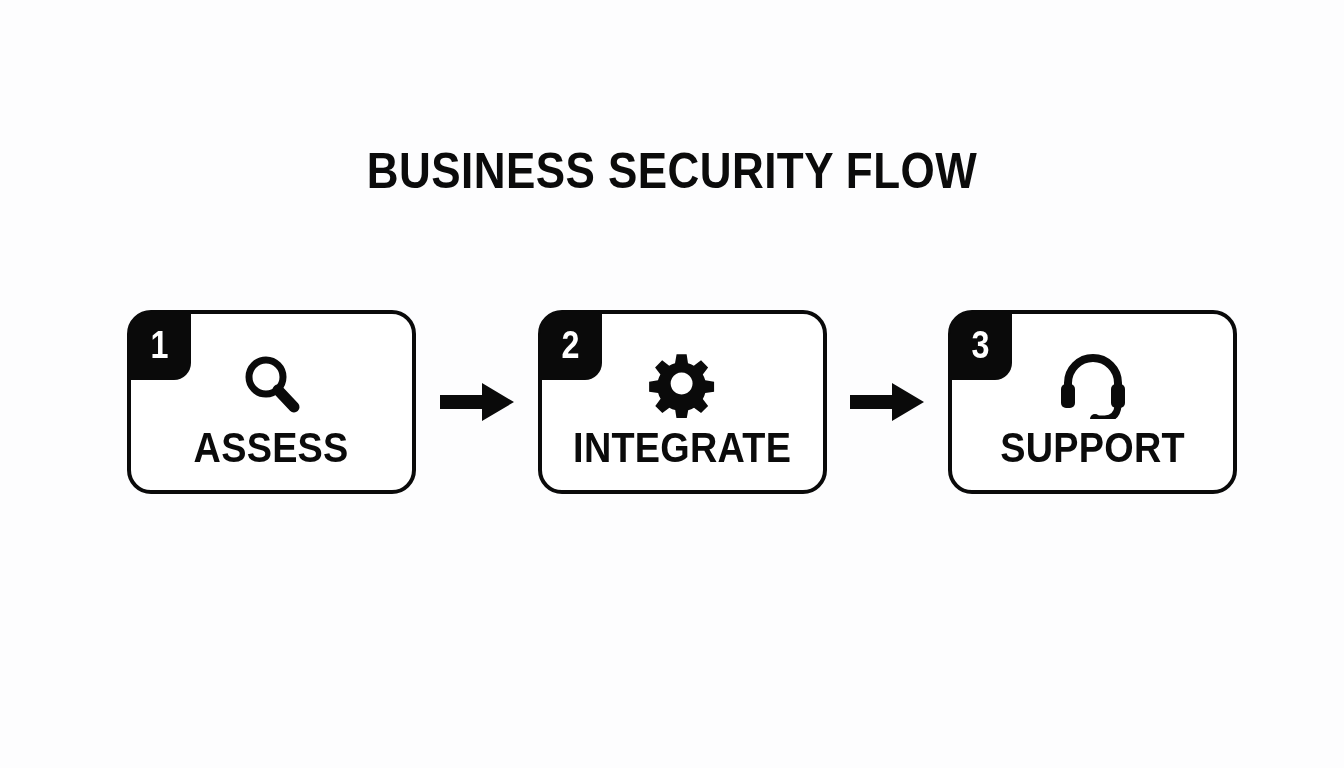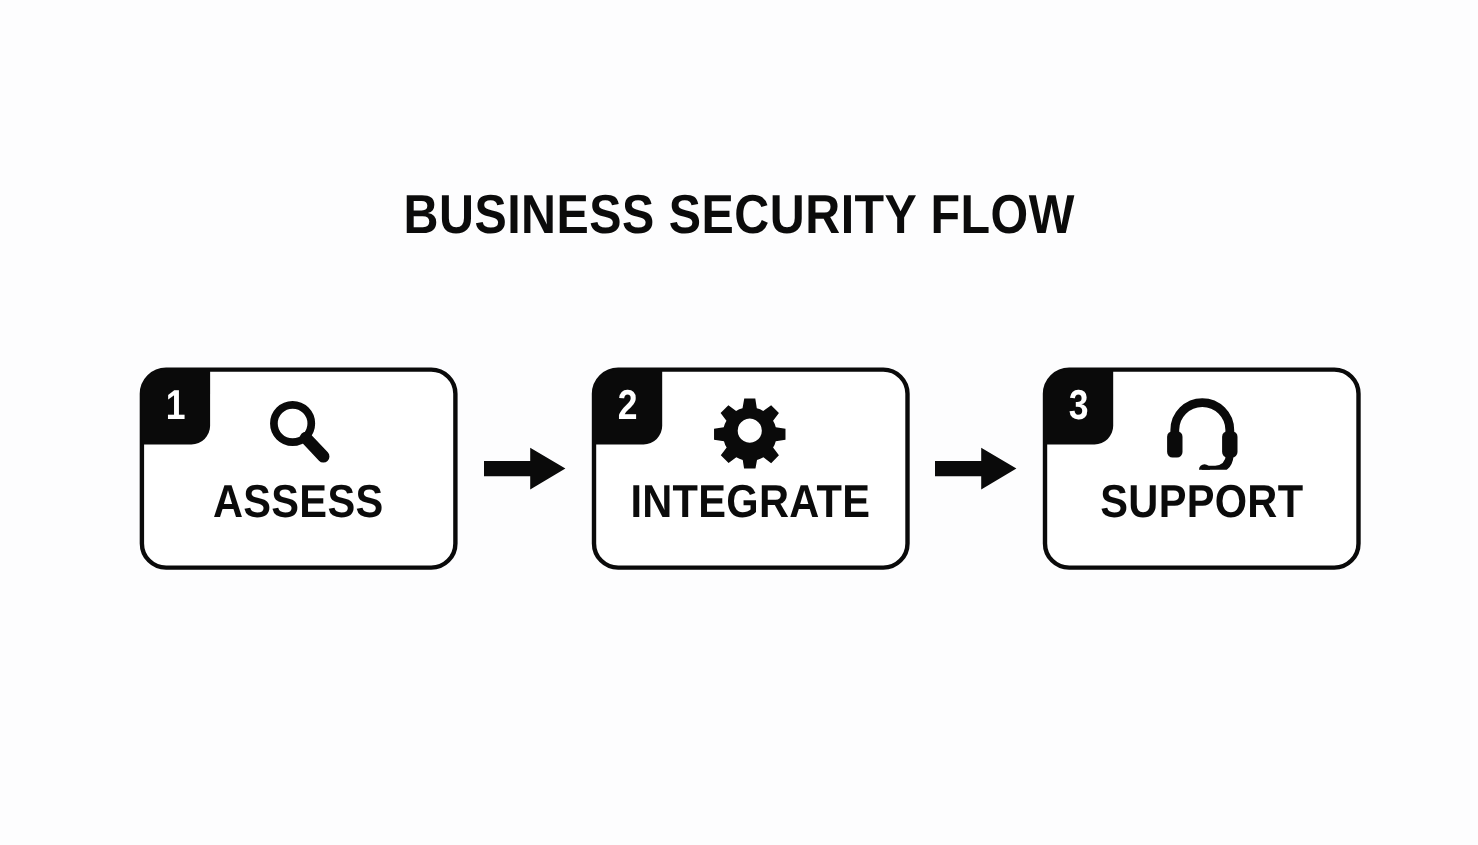--- a/index.html
+++ b/index.html
@@ -15,21 +15,20 @@
     overflow: hidden;
     position: relative;
   }
 
   #canvas {
     position: absolute;
     left: 0;
     top: 0;
     width: 1344px;
     height: 572px;
-    margin-top: 24px;
   }
 
   
   #title {
     position: absolute;
     left: 0;
     top: 143px;
     width: 1344px;
     text-align: center;
     font-family: "Liberation Sans Narrow", "Liberation Sans", sans-serif;
@@ -89,21 +88,21 @@
     font-weight: bold;
     color: #ffffff;
     transform: scaleX(0.85) translateY(-1px);
     display: block;
   }
 
   
   .card-body {
     position: absolute;
     left: 0;
-    top: 0;
+    top: 16px;
     width: 100%;
     height: 100%;
     display: flex;
     flex-direction: column;
     align-items: center;
     justify-content: flex-start;
   }
   .icon-wrap {
     margin-top: 22px;
     height: 66px;

